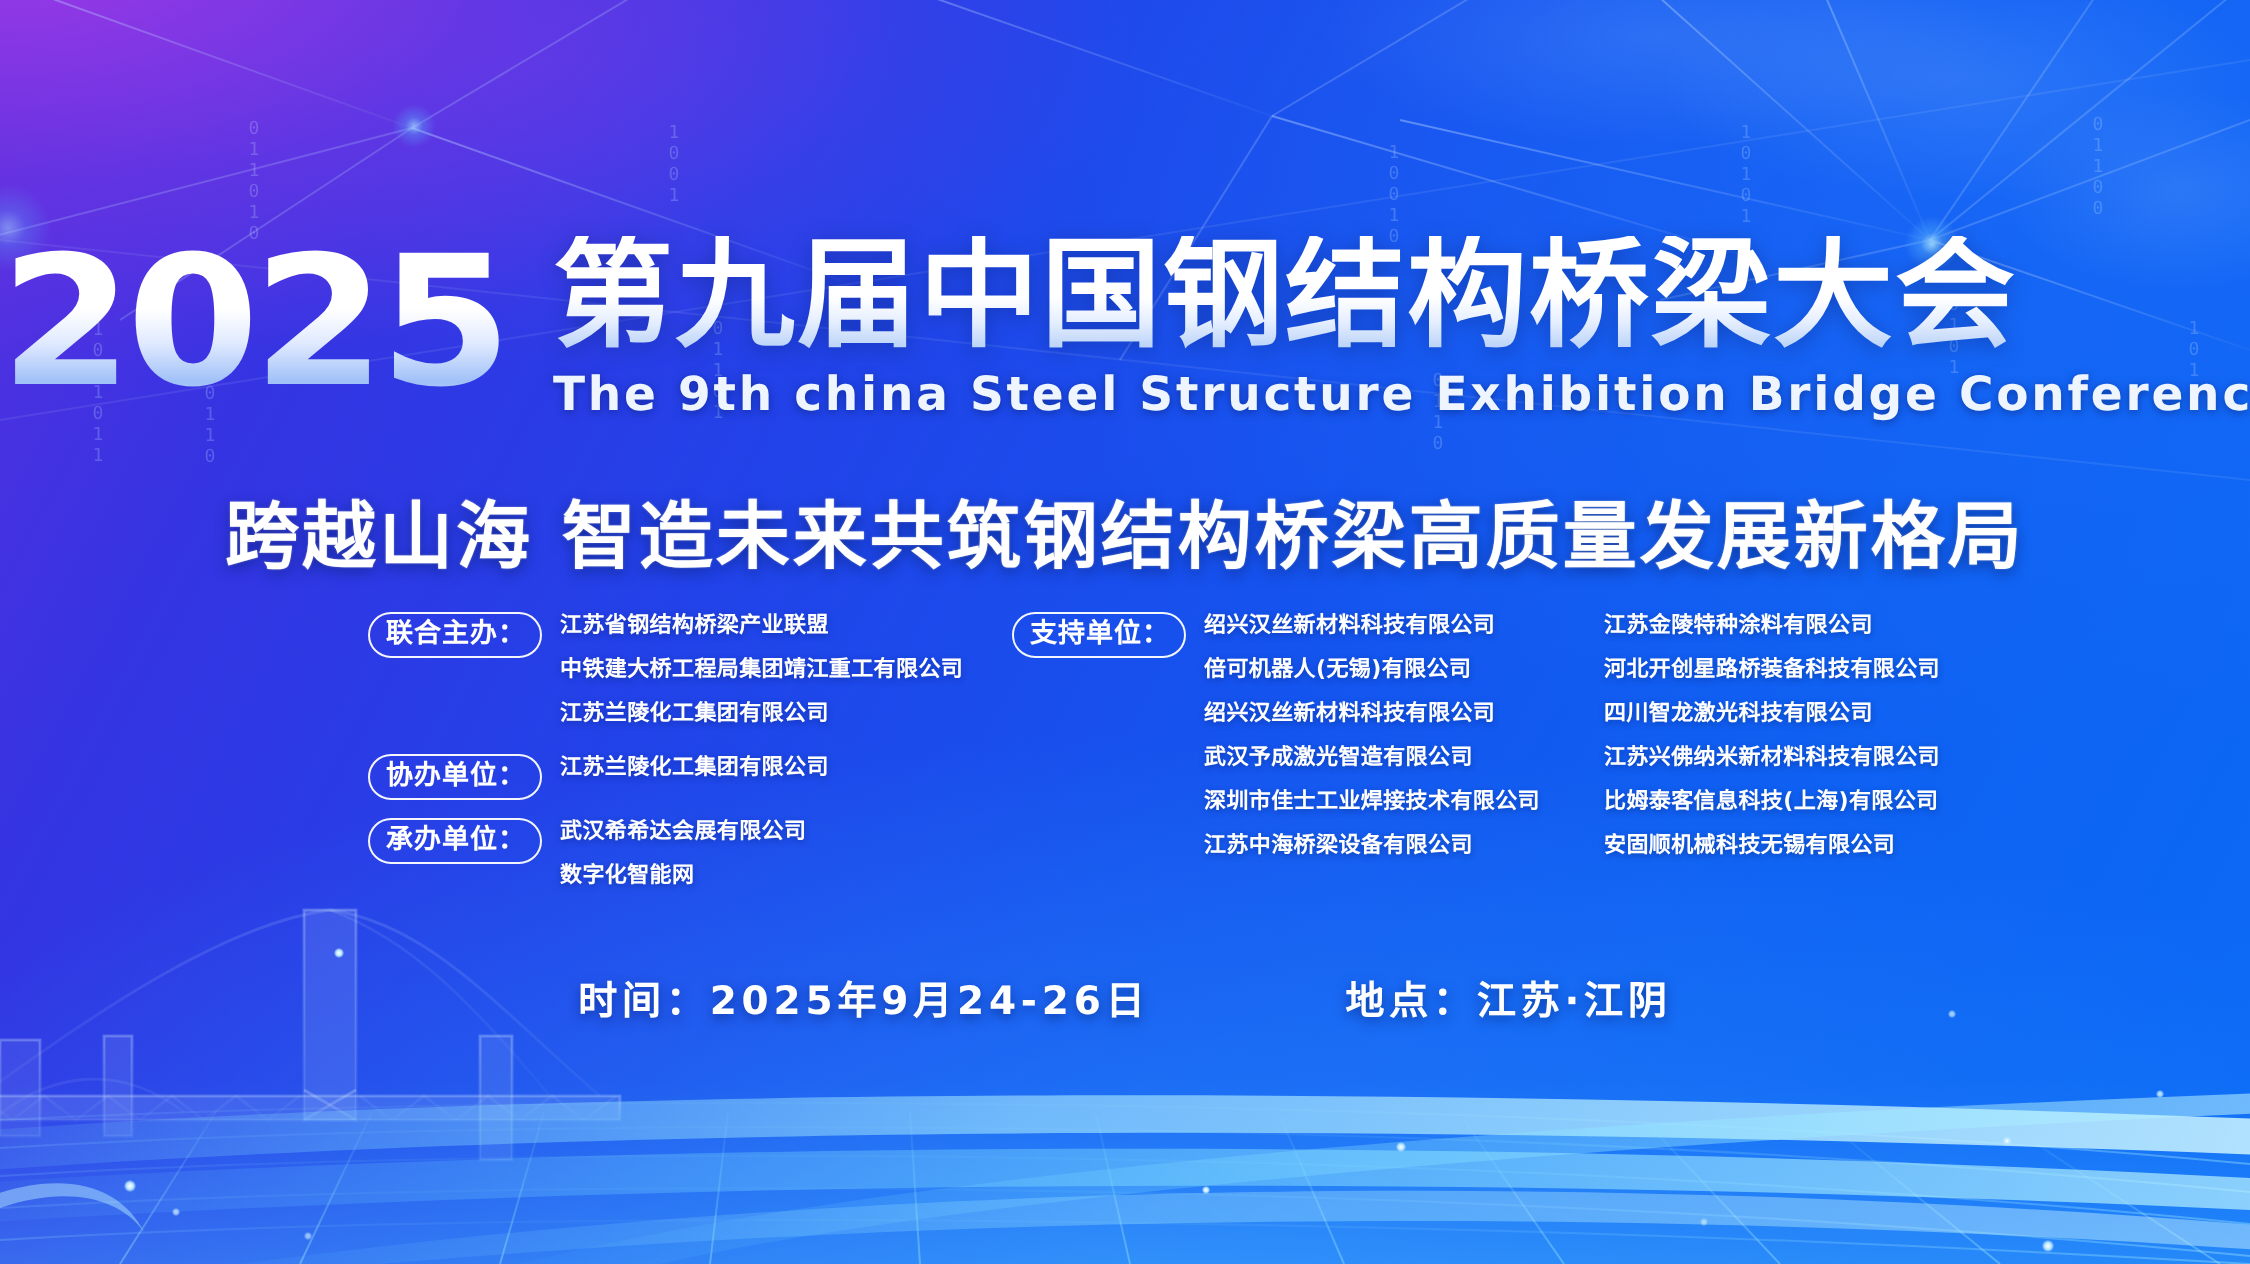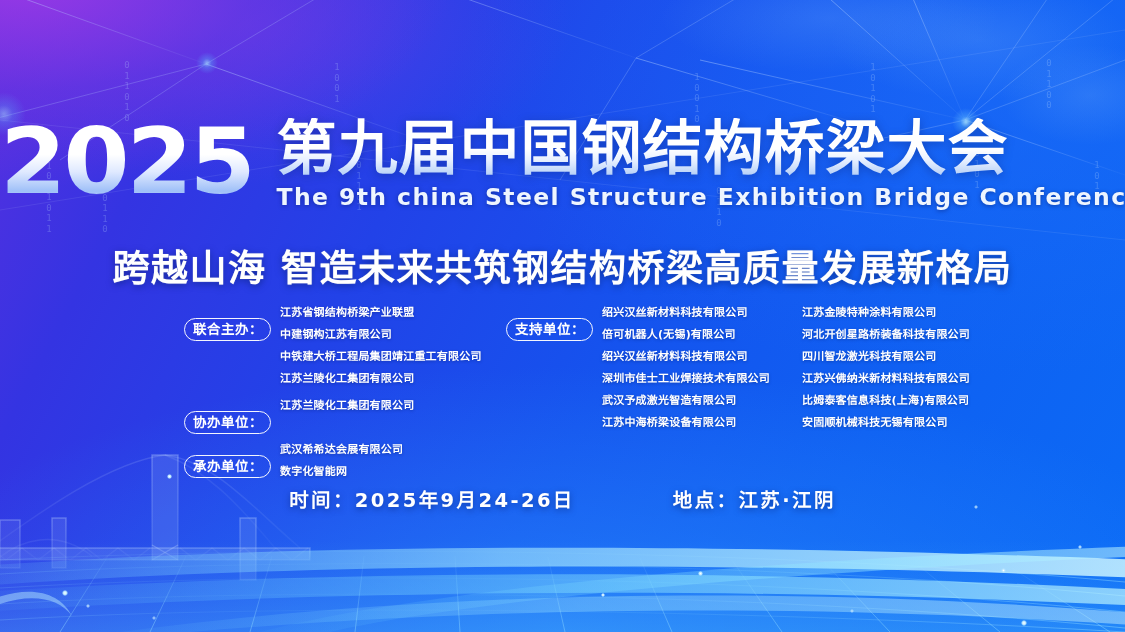--- a/index.html
+++ b/index.html
@@ -108,21 +108,21 @@
   .grp:last-child{ margin-bottom:0; }
 
   .pill{
     flex:0 0 auto;
     border:1.6px solid rgba(255,255,255,.95);
     border-radius:13px;
     padding:1px 7px 2px 8px;
     font-size:13.5px; font-weight:700; line-height:18px;
     color:#ffffff; letter-spacing:.5px; white-space:nowrap;
     font-family:"DejaVu Sans","Liberation Sans",sans-serif;
-    margin-top:16px;
+    margin-top:4px;
   }
   .grp-lines{ margin-left:9px; }
   .ln{
     font-family:"DejaVu Sans","Liberation Sans",sans-serif;
     font-size:11px; font-weight:700; line-height:22px;
     color:#ffffff; white-space:nowrap; letter-spacing:.2px;
     text-shadow:0 1px 3px rgba(6,30,110,.45);
   }
   .col-right .ln{ margin-left:0; }
 
@@ -349,21 +349,20 @@
     <div class="slogan">跨越山海 智造未来共筑钢结构桥梁高质量发展新格局</div>
 
     <div class="sponsors">
 
       <div class="col-left">
 
         <div class="grp">
           <div class="pill">联合主办：</div>
           <div class="grp-lines">
             <div class="ln">江苏省钢结构桥梁产业联盟</div>
-            <div class="ln">中建钢构江苏有限公司</div>
             <div class="ln">中铁建大桥工程局集团靖江重工有限公司</div>
             <div class="ln">江苏兰陵化工集团有限公司</div>
           </div>
         </div>
 
         <div class="grp">
           <div class="pill">协办单位：</div>
           <div class="grp-lines">
             <div class="ln">江苏兰陵化工集团有限公司</div>
           </div>
@@ -379,22 +378,22 @@
 
       </div>
 
       <div class="col-mid">
         <div class="grp">
           <div class="pill">支持单位：</div>
           <div class="grp-lines">
             <div class="ln">绍兴汉丝新材料科技有限公司</div>
             <div class="ln">倍可机器人(无锡)有限公司</div>
             <div class="ln">绍兴汉丝新材料科技有限公司</div>
+            <div class="ln">武汉予成激光智造有限公司</div>
             <div class="ln">深圳市佳士工业焊接技术有限公司</div>
-            <div class="ln">武汉予成激光智造有限公司</div>
             <div class="ln">江苏中海桥梁设备有限公司</div>
           </div>
         </div>
       </div>
 
       <div class="col-right">
         <div class="ln">江苏金陵特种涂料有限公司</div>
         <div class="ln">河北开创星路桥装备科技有限公司</div>
         <div class="ln">四川智龙激光科技有限公司</div>
         <div class="ln">江苏兴佛纳米新材料科技有限公司</div>

